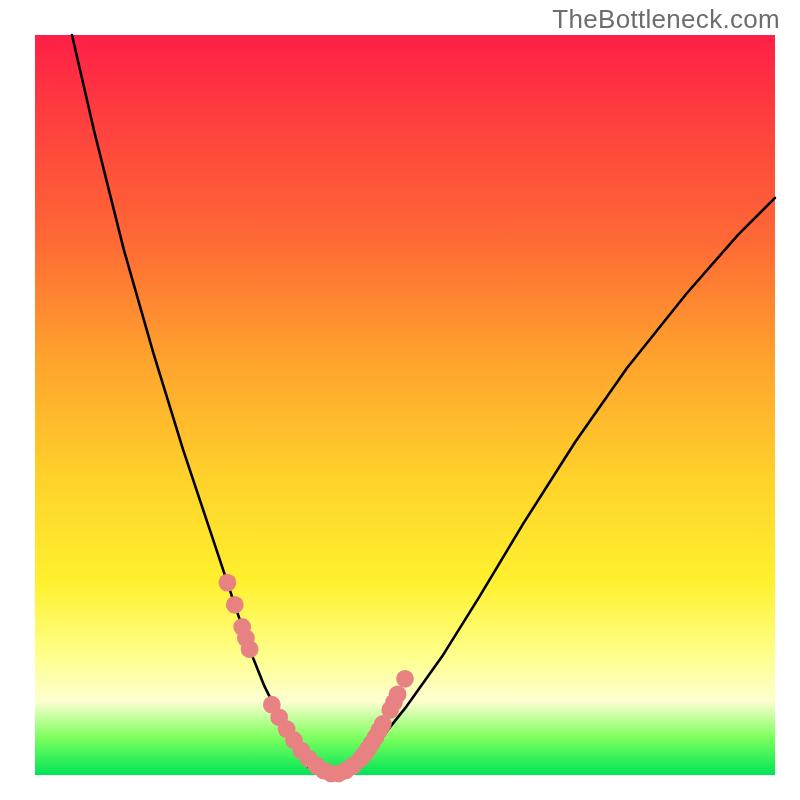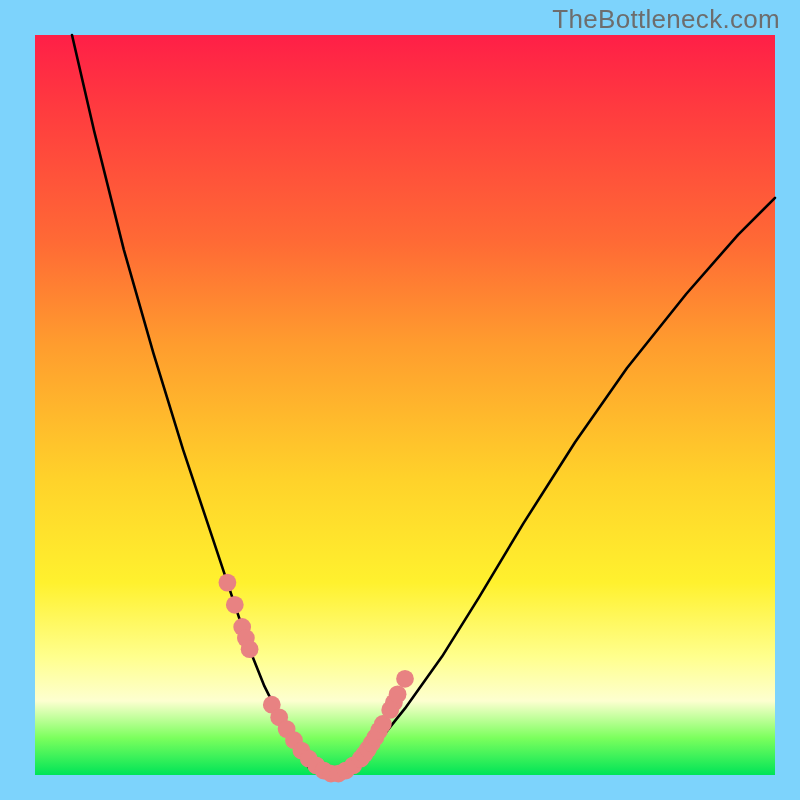--- a/index.html
+++ b/index.html
@@ -8,21 +8,21 @@
     width: 800px;
     height: 800px;
     background: #000;
     font-family: Arial, Helvetica, sans-serif;
     overflow: hidden;
   }
   .frame {
     position: relative;
     width: 800px;
     height: 800px;
-    background: #7dd3fc;
+    background: #ffffff;
   }
   .watermark {
     position: absolute;
     top: 4px;
     right: 20px;
     color: #6d6d6d;
     font-size: 26px;
     letter-spacing: 0.3px;
     font-weight: 400;
     user-select: none;

